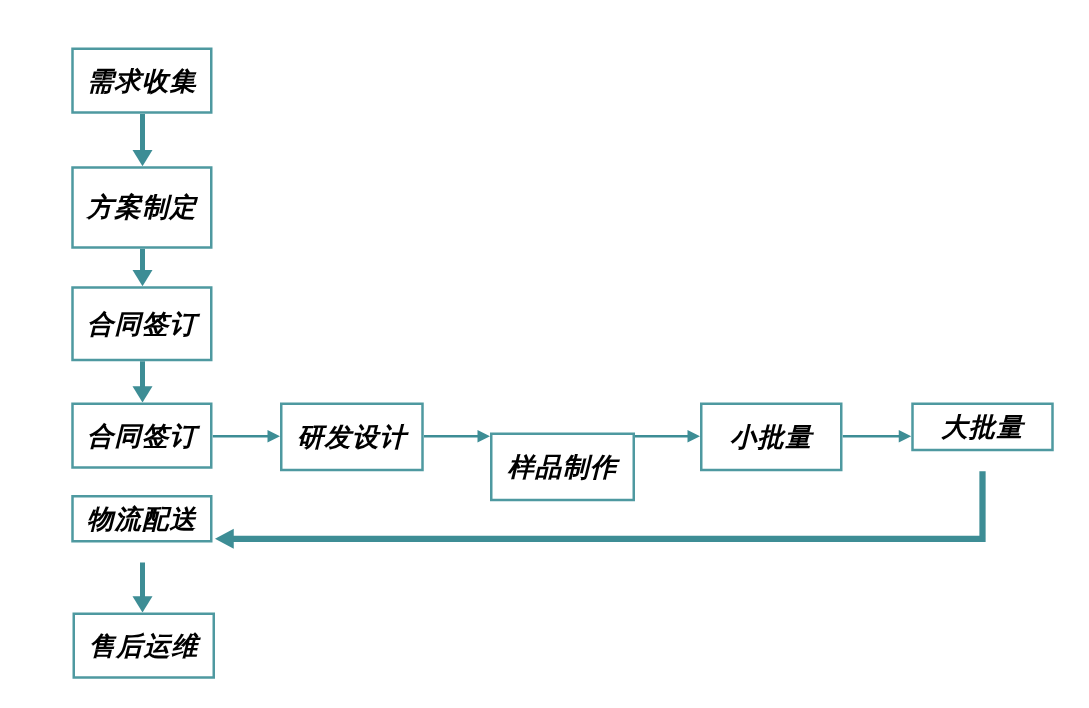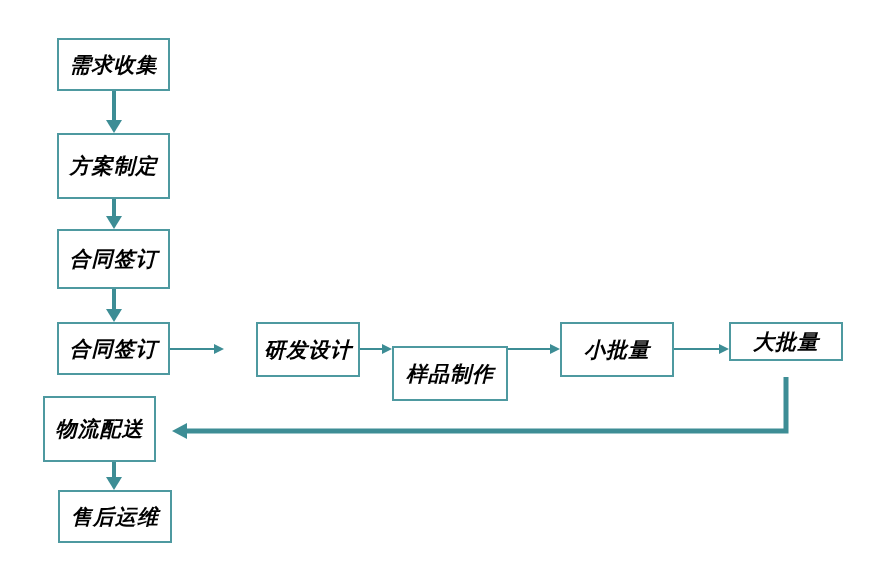--- a/index.html
+++ b/index.html
@@ -36,24 +36,24 @@
     font-weight: bold;
     font-size: 21px;
     letter-spacing: 1px;
     white-space: nowrap;
   }
   
   .n-req        { left: 57px;  top: 38px;  width: 113px; height: 53px; }
   .n-plan       { left: 57px;  top: 133px; width: 113px; height: 66px; }
   .n-contract   { left: 57px;  top: 229px; width: 113px; height: 60px; }
   .n-impl       { left: 57px;  top: 322px; width: 113px; height: 53px; }
-  .n-logistics  { left: 43px;  top: 396px; width: 113px; height: 66px; }
+  .n-logistics  { left: 57px;  top: 396px; width: 113px; height: 38px; }
   .n-aftersales { left: 58px;  top: 490px; width: 114px; height: 53px; }
   
-  .n-rnd        { left: 224px; top: 322px; width: 104px; height: 55px; margin-left: 32px; }
+  .n-rnd        { left: 224px; top: 322px; width: 115px; height: 55px; }
   .n-sample     { left: 392px; top: 322px; width: 116px; height: 55px; margin-top: 24px; }
   .n-smallbatch { left: 560px; top: 322px; width: 114px; height: 55px; }
   .n-largebatch { left: 729px; top: 322px; width: 114px; height: 39px; }
 </style>
 </head>
 <body>
 
 <div id="canvas">
 
   <svg id="arrow-layer" viewBox="0 0 871 566" xmlns="http://www.w3.org/2000/svg">

